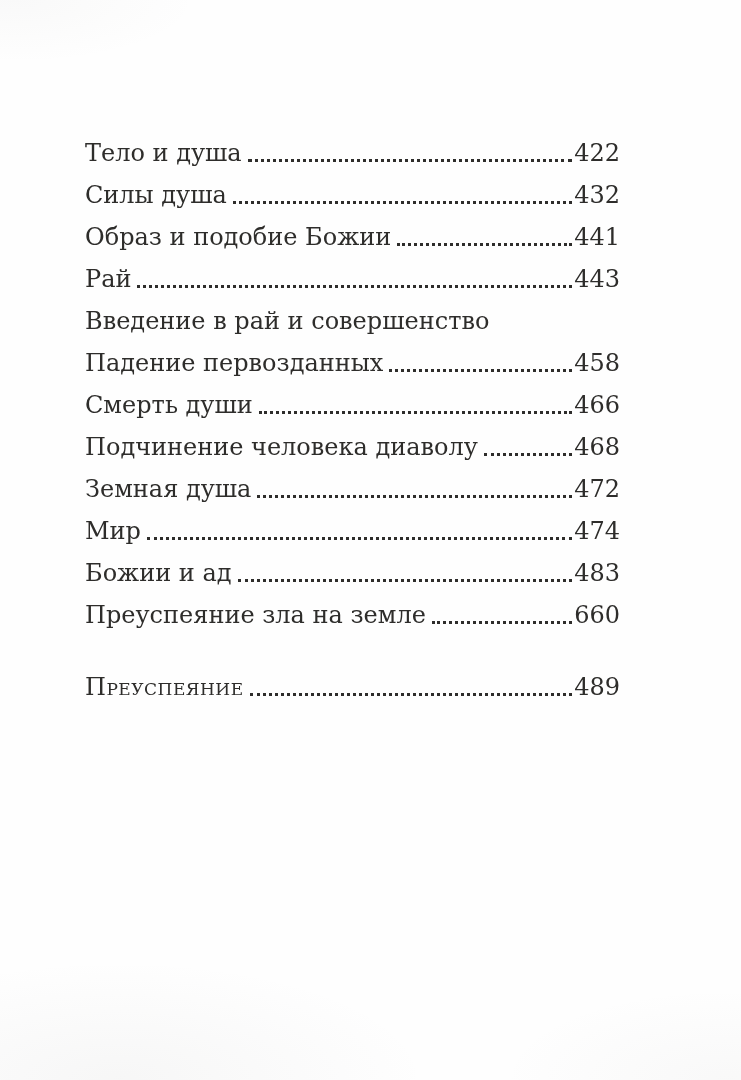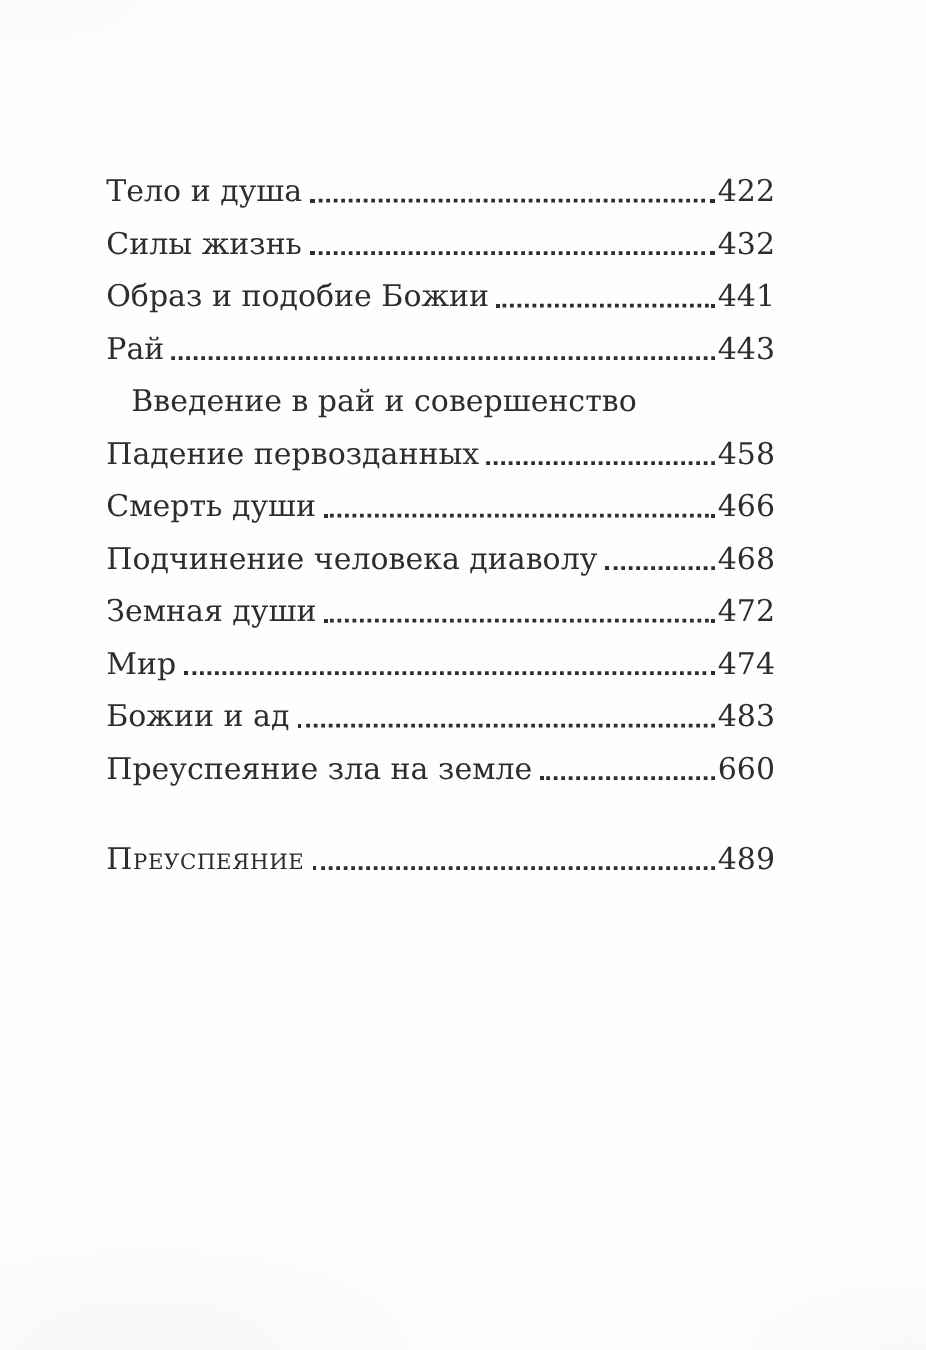--- a/index.html
+++ b/index.html
@@ -31,21 +31,20 @@
     line-height: 29px;
   }
   .toc-entry {
     margin-bottom: 13px;
   }
   .toc-entry.section-break {
     margin-top: 43px;
   }
   .entry-line1 {
     white-space: nowrap;
-    margin-left: 20px;
   }
   .entry-row {
     display: flex;
     align-items: baseline;
   }
   .entry-title {
     white-space: nowrap;
     flex: none;
   }
   .toc-entry.small-caps .entry-title {
@@ -74,21 +73,21 @@
     <div class="entry-row">
       <span class="entry-title">Тело и душа</span>
       <span class="dots"></span>
       <span class="page-num">422</span>
     </div>
   </div>
 
   <div class="toc-entry">
 
     <div class="entry-row">
-      <span class="entry-title">Силы жизнь</span>
+      <span class="entry-title">Силы душа</span>
       <span class="dots"></span>
       <span class="page-num">432</span>
     </div>
   </div>
 
   <div class="toc-entry">
 
     <div class="entry-row">
       <span class="entry-title">Образ и подобие Божии</span>
       <span class="dots"></span>
@@ -132,21 +131,21 @@
     <div class="entry-row">
       <span class="entry-title">Подчинение человека диаволу</span>
       <span class="dots"></span>
       <span class="page-num">468</span>
     </div>
   </div>
 
   <div class="toc-entry">
 
     <div class="entry-row">
-      <span class="entry-title">Земная души</span>
+      <span class="entry-title">Земная душа</span>
       <span class="dots"></span>
       <span class="page-num">472</span>
     </div>
   </div>
 
   <div class="toc-entry">
 
     <div class="entry-row">
       <span class="entry-title">Мир</span>
       <span class="dots"></span>

